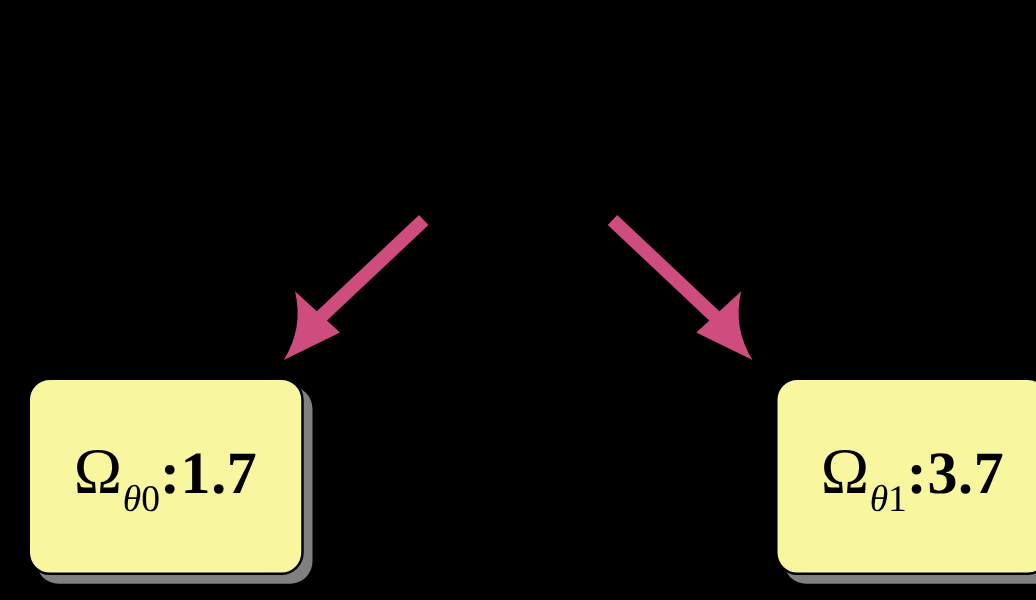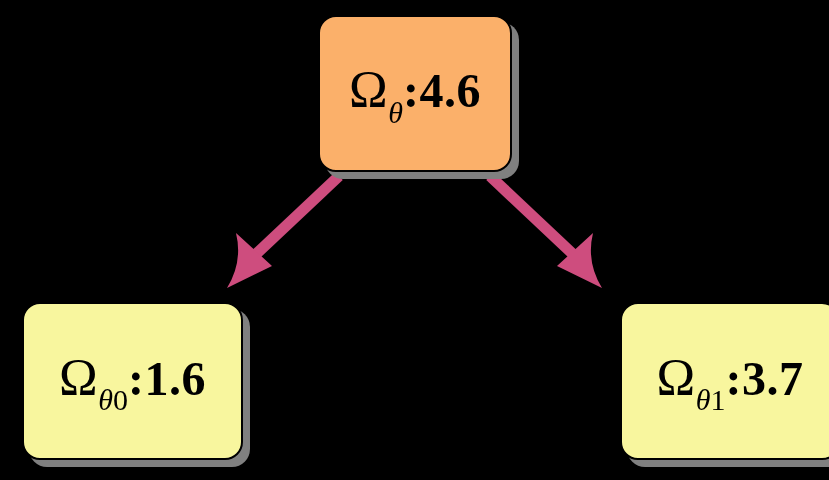--- a/index.html
+++ b/index.html
@@ -92,25 +92,22 @@
       <line x1="339" y1="176" x2="253" y2="257" stroke="#CE4D7E" stroke-width="11" stroke-linecap="butt"></line>
       <path d="M 227 288 L 272 266 L 236 233 Q 243 262 227 288 Z" fill="#CE4D7E"></path>
     </g>
 
     <g>
       <line x1="490" y1="176" x2="576" y2="257" stroke="#CE4D7E" stroke-width="11" stroke-linecap="butt"></line>
       <path d="M 602 288 L 557 266 L 593 233 Q 586 262 602 288 Z" fill="#CE4D7E"></path>
     </g>
   </svg>
 
-  <div class="node node-root">
-    <span class="node-label"><span class="sym">Ω</span><span class="sub"><span>θ</span><span class="idx"></span></span><span class="val">:</span><span class="val">4.6</span></span>
-  </div>
 
   <div class="node node-left">
-    <span class="node-label"><span class="sym">Ω</span><span class="sub"><span>θ</span><span class="idx">0</span></span><span class="val">:</span><span class="val">1.6</span></span>
+    <span class="node-label"><span class="sym">Ω</span><span class="sub"><span>θ</span><span class="idx">0</span></span><span class="val">:</span><span class="val">1.7</span></span>
   </div>
 
   <div class="node node-right">
     <span class="node-label"><span class="sym">Ω</span><span class="sub"><span>θ</span><span class="idx">1</span></span><span class="val">:</span><span class="val">3.7</span></span>
   </div>
 
 </div>
 
 </body></html>

